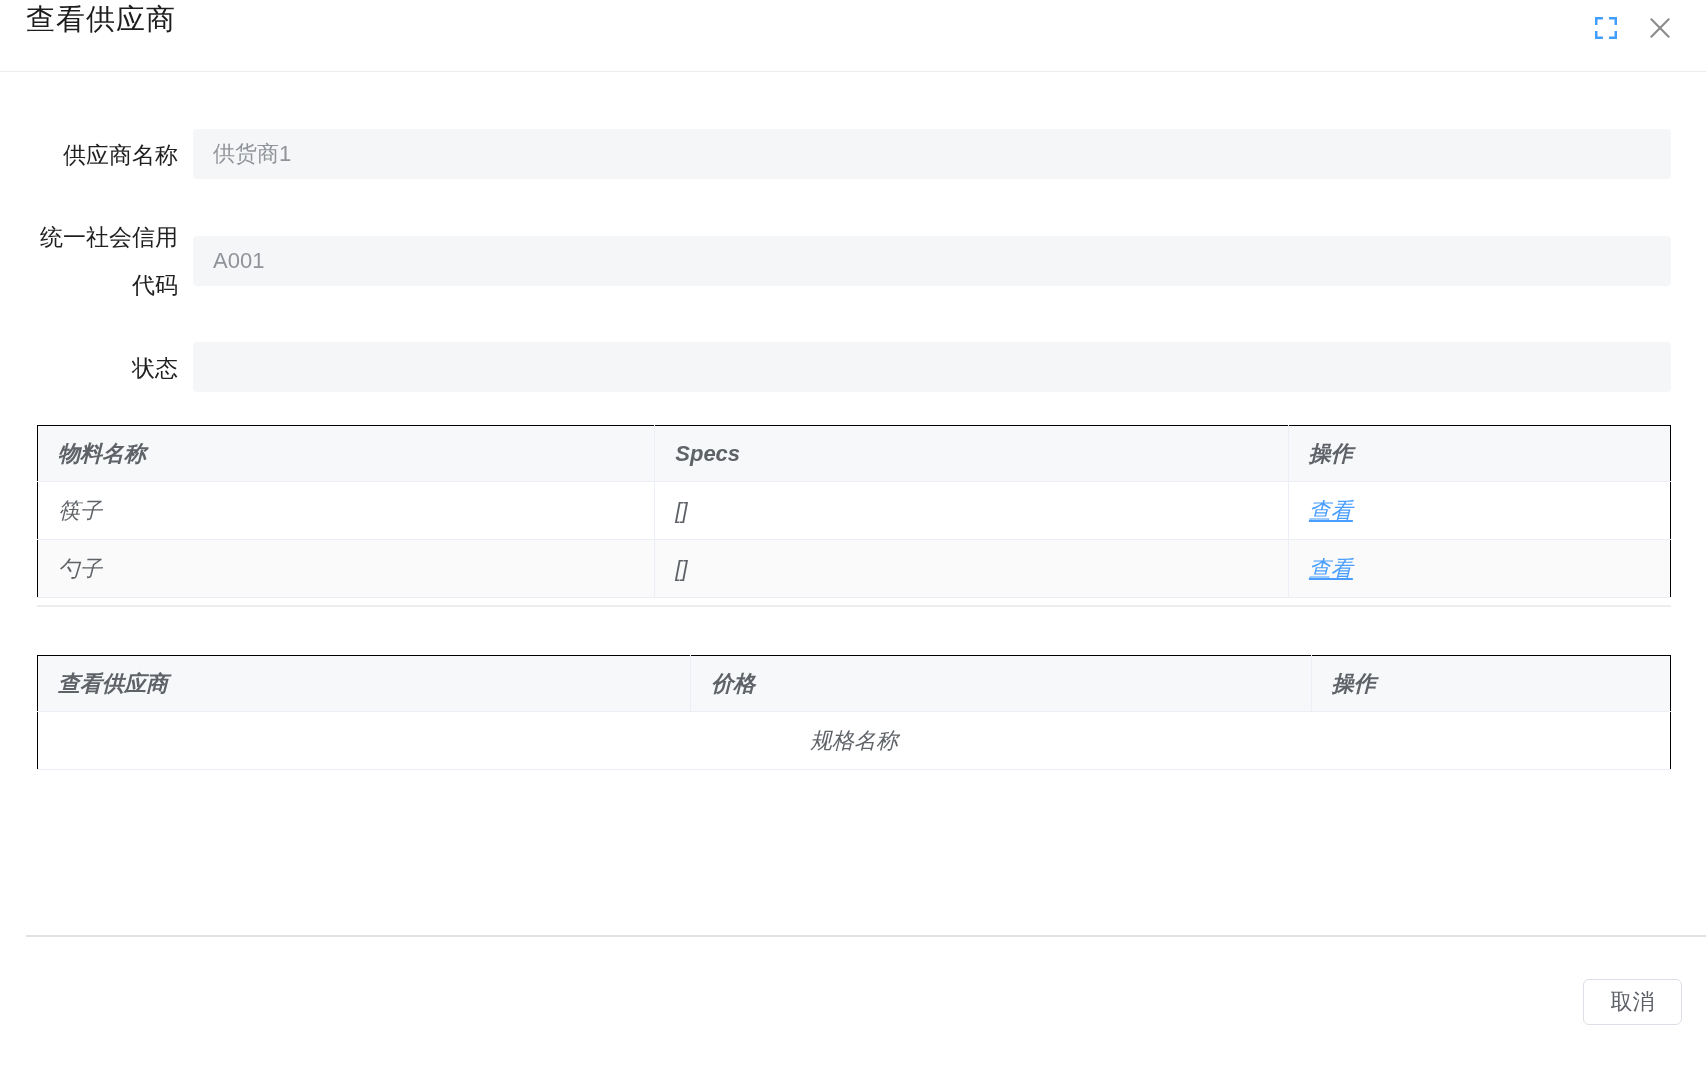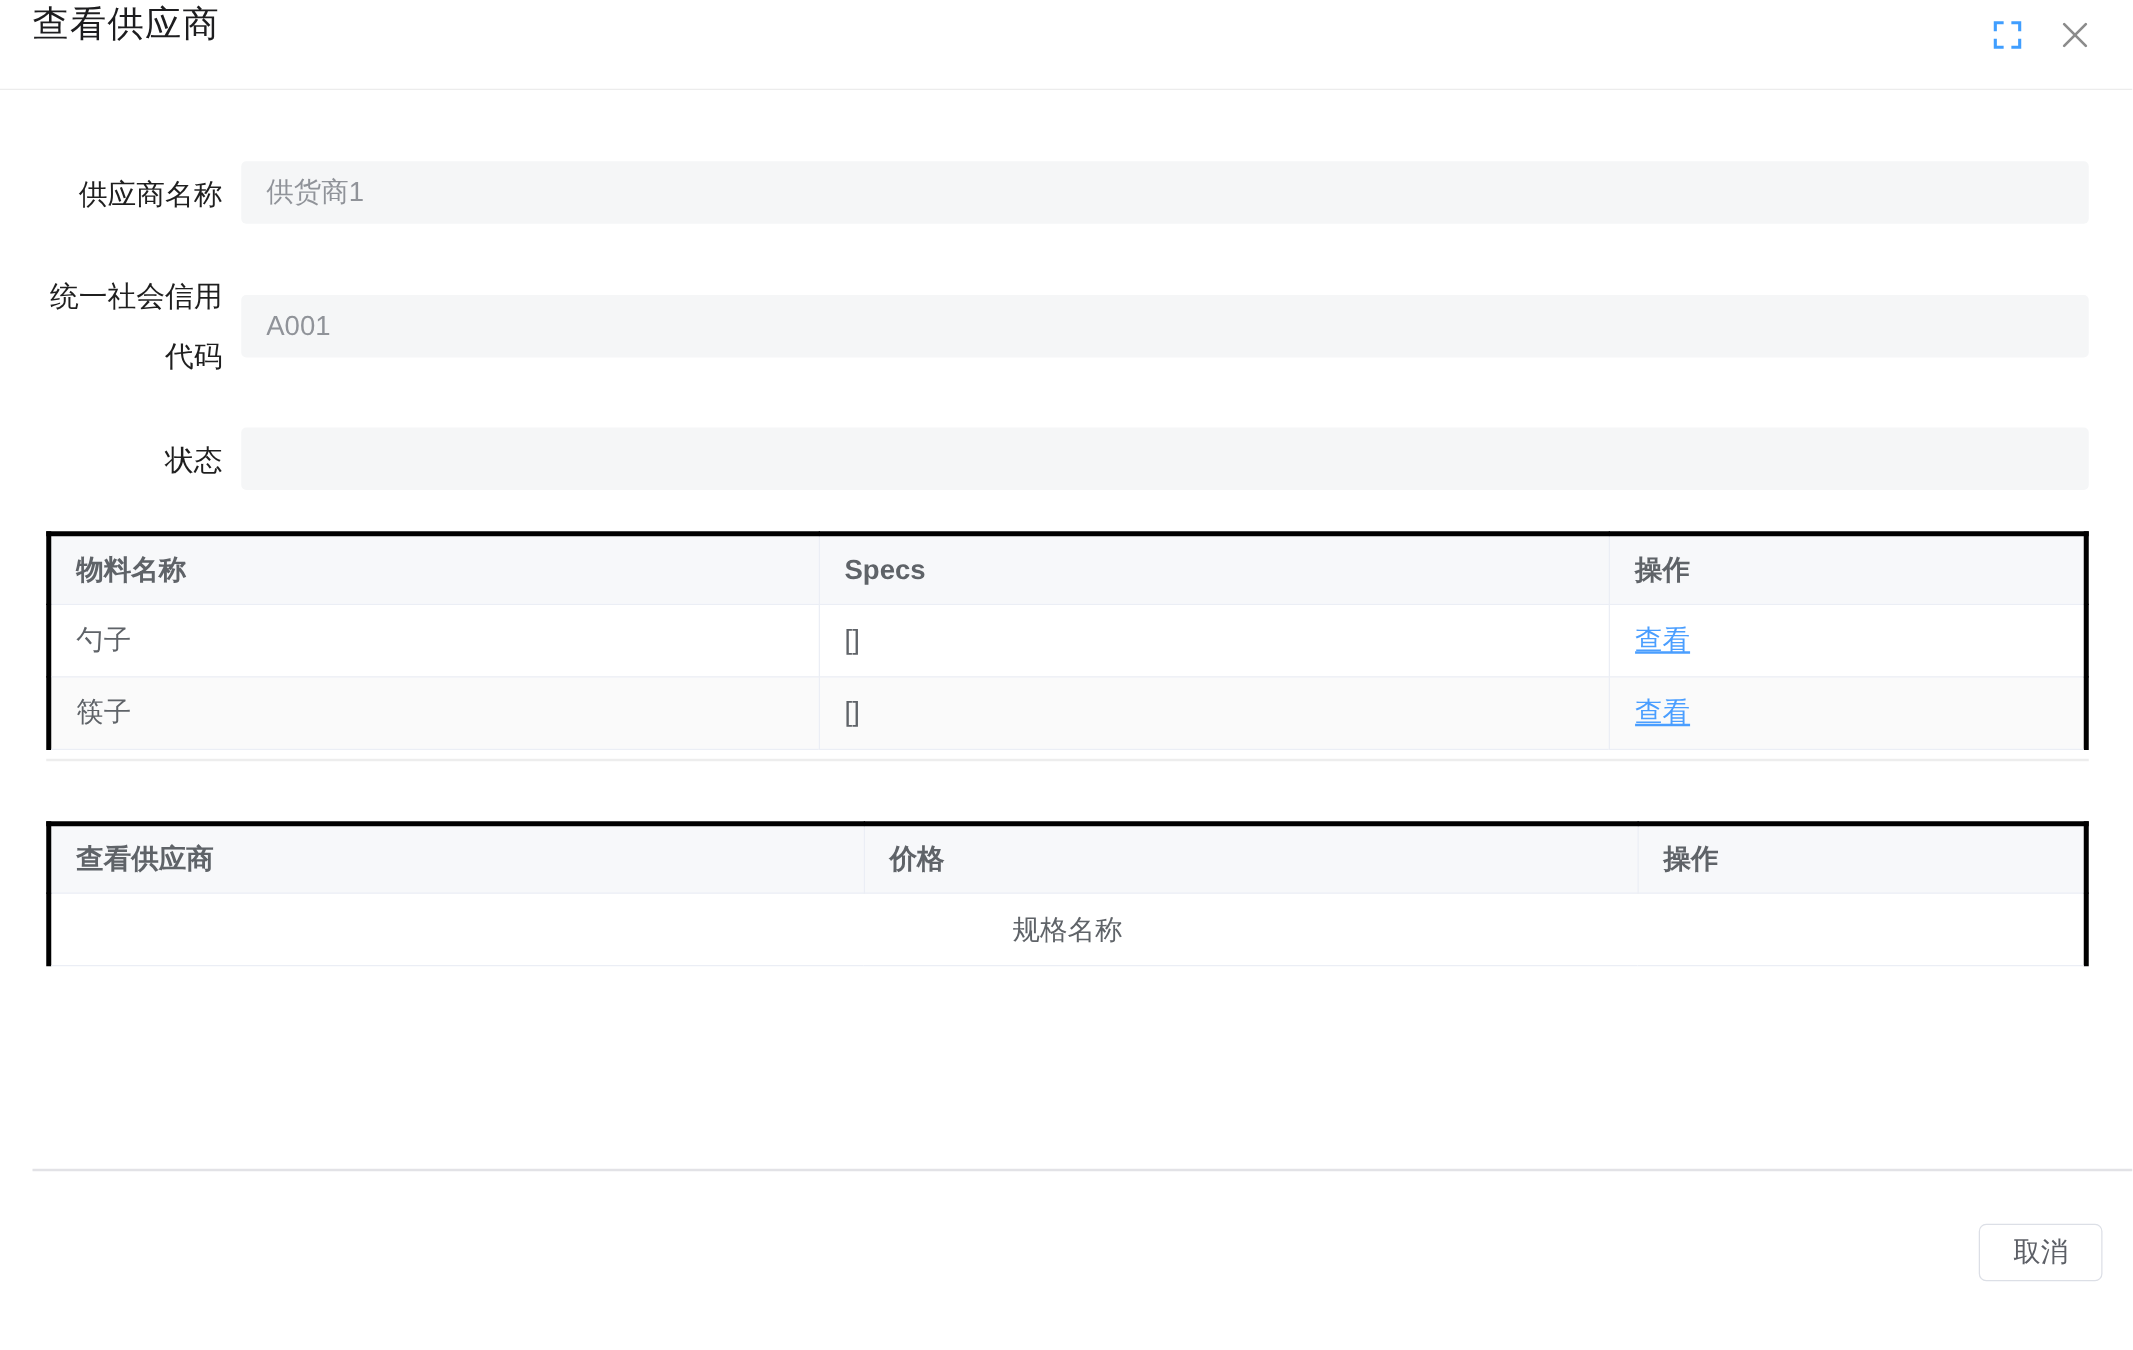--- a/index.html
+++ b/index.html
@@ -56,22 +56,23 @@
     padding: 0 20px;
   }
 
   
   .table-wrap { margin-left: 11px; }
   .table-wrap.first { margin-top: 25px; }
   .table-wrap.second { margin-top: 48px; }
   table.data-table {
     width: 100%;
     border-collapse: collapse;
-    border: 4px solid #000000;
+    border: 1px solid #000000;
     table-layout: fixed;
+    font-style: italic;
   }
   table.data-table th {
     background: #f7f8fa;
     font-size: 22px;
     font-weight: 700;
     color: #5f6368;
     text-align: left;
     height: 56px;
     padding: 0 20px;
     border-bottom: 1px solid #ebeef5;
@@ -171,28 +172,28 @@
         </colgroup>
       <thead>
         <tr>
           <th>物料名称</th>
           <th>Specs</th>
           <th>操作</th>
         </tr>
       </thead>
       <tbody>
         <tr>
-          <td>勺子</td>
+          <td>筷子</td>
           <td>[]</td>
           <td>
             <a class="view-link">查看</a>
           </td>
         </tr>
         <tr>
-          <td>筷子</td>
+          <td>勺子</td>
           <td>[]</td>
           <td>
             <a class="view-link">查看</a>
           </td>
         </tr>
       </tbody>
     </table>
   </div>
   <div class="scrollbar-gutter"></div>
 

